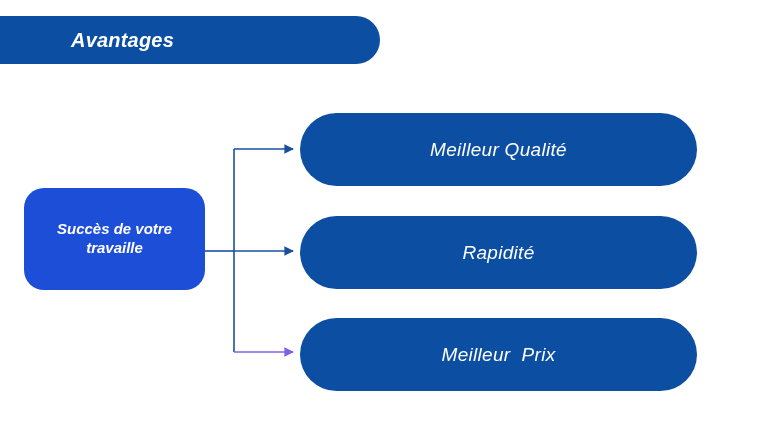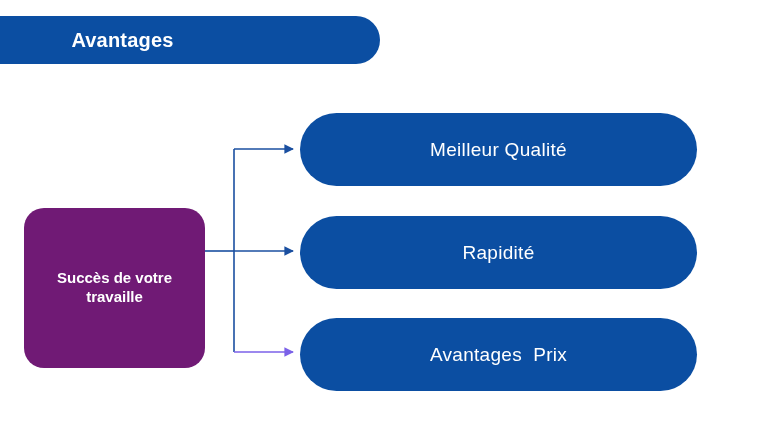--- a/index.html
+++ b/index.html
@@ -11,20 +11,21 @@
     height: 427px;
     background: #ffffff;
     font-family: "Liberation Sans", sans-serif;
     overflow: hidden;
   }
   .slide {
     position: relative;
     width: 759px;
     height: 427px;
     background: #ffffff;
+    font-style: italic;
   }
 
   
   .header-banner {
     position: absolute;
     left: 0px;
     top: 16px;
     width: 380px;
     height: 48px;
     background: #0b4ea2;
@@ -42,29 +43,28 @@
     letter-spacing: 0.2px;
     white-space: nowrap;
   }
 
   
   .source-node {
     position: absolute;
     left: 24px;
     top: 188px;
     width: 181px;
-    height: 160px;
-    background: #701a75;
+    height: 102px;
+    background: #1d4ed8;
     border-radius: 20px;
     display: flex;
     align-items: center;
     justify-content: center;
     box-sizing: border-box;
     padding: 6px 10px;
-    margin-top: 20px;
   }
   .source-label {
     color: #ffffff;
     font-size: 15px;
     font-weight: bold;
     line-height: 1.25;
     text-align: center;
     white-space: pre-line;
   }
 
@@ -141,16 +141,16 @@
 
   <div class="branch-pill p1">
     <span class="branch-label">Rapidité</span>
   </div>
 
   <div class="branch-pill p0">
     <span class="branch-label">Meilleur Qualité</span>
   </div>
 
   <div class="branch-pill p2">
-    <span class="branch-label">Avantages  Prix</span>
+    <span class="branch-label">Meilleur  Prix</span>
   </div>
 
 </div>
 
 </body></html>

